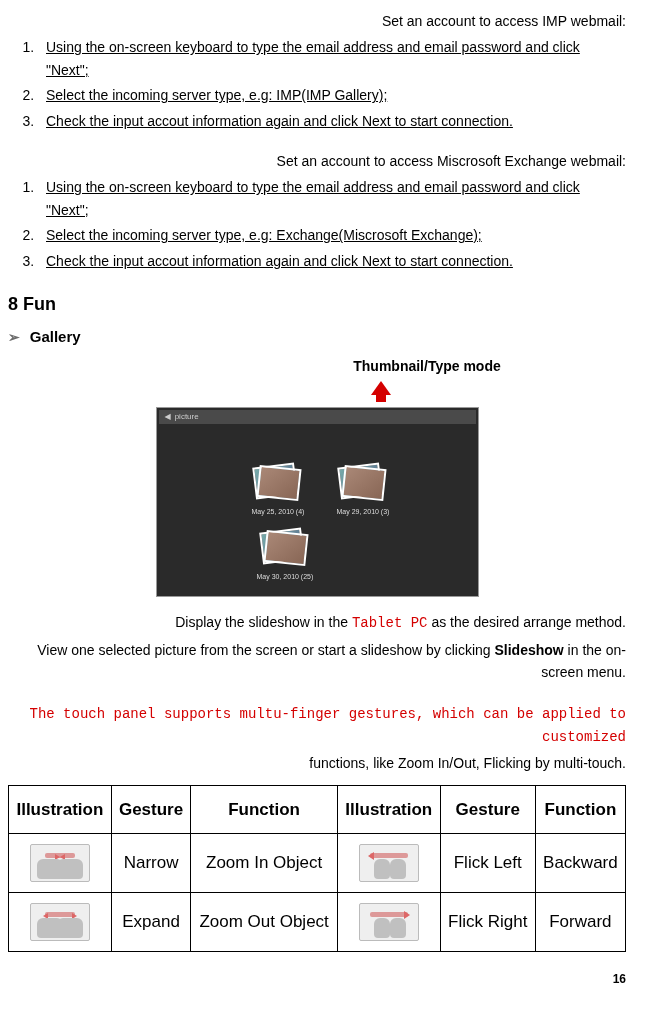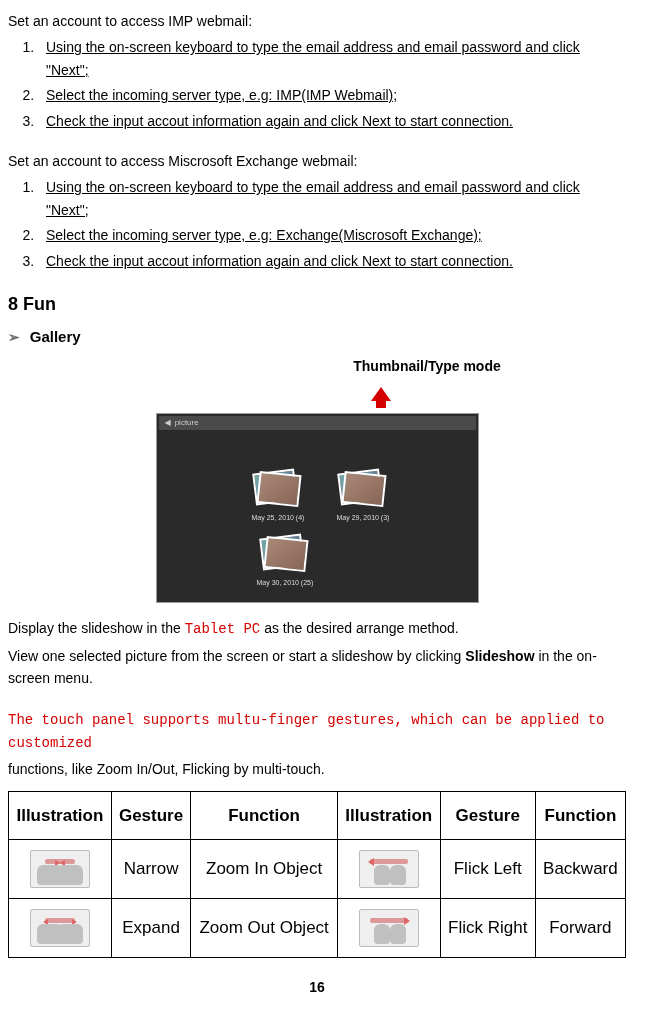--- a/index.html
+++ b/index.html
@@ -1,23 +1,23 @@
 <!DOCTYPE html>
 <html><head>
   <meta charset="utf-8">
   <style>
     * { margin: 0; padding: 0; box-sizing: border-box; }
     body { font-family: Arial, Helvetica, sans-serif; font-size: 14px; color: #000; width: 652px; padding: 10px 26px 10px 8px; line-height: 1.6; }
-    .para { margin-bottom: 4px; }
+    .para { margin-bottom: 4px; text-align: right; }
     ol { margin: 2px 0 18px 0; padding-left: 30px; text-decoration: underline; }
     ol li { padding-left: 8px; margin-bottom: 3px; }
     .section-title { font-size: 18px; font-weight: bold; margin-top: 6px; margin-bottom: 6px; }
     .subhead { display: flex; align-items: center; font-size: 15px; font-weight: bold; margin-bottom: 6px; }
     .arrowbullet { color: #6b6b6b; margin-right: 10px; font-size: 14px; }
-    .callout-wrap { text-align: center; margin-bottom: 8px; }
+    .callout-wrap { text-align: center; margin-bottom: 2px; }
     .callout { font-weight: bold; display: inline-block; padding-left: 220px; }
     .callout-arrow-wrap { text-align: center; }
     .callout-arrow { display: inline-block; width: 0; height: 0; border-left: 10px solid transparent; border-right: 10px solid transparent; border-bottom: 14px solid #d40000; margin-left: 128px; position: relative; }
     .callout-arrow::after { content: ""; position: absolute; left: -5px; top: 13px; width: 10px; height: 8px; background: #d40000; }
     .gallery-img { width: 323px; height: 190px; background: #2a2a2a; margin: 6px auto 14px auto; border: 1px solid #999; position: relative; }
     .gallery-topbar { position: absolute; top: 2px; left: 2px; right: 2px; height: 14px; background: #4a4a4a; font-size: 8px; color: #ccc; padding: 2px 6px; display: flex; align-items: center; gap: 4px; }
     .thumb-group { position: absolute; display: flex; flex-direction: column; align-items: center; }
     .thumb-stack { width: 48px; height: 40px; position: relative; }
     .thumb-stack .tframe { position: absolute; width: 42px; height: 32px; border: 2px solid #fff; background: linear-gradient(135deg,#7aa,#568); }
     .thumb-stack .t1 { transform: rotate(-7deg); top: 2px; left: 0; }
@@ -42,30 +42,30 @@
     .pinch-in .pinch-line { background:#d99; border-radius:2px; }
     .pinch-in .pinch-line::before, .pinch-in .pinch-line::after { content:""; position:absolute; top:1px; width:0;height:0; border-top:3px solid transparent; border-bottom:3px solid transparent; }
     .pinch-in .pinch-line::before { left:10px; border-left:5px solid #d66; }
     .pinch-in .pinch-line::after { right:10px; border-right:5px solid #d66; }
     .flick-line { position:absolute; top:8px; left:10px; right:10px; height:5px; background:#d99; border-radius:2px; }
     .flick-right .flick-line::after { content:""; position:absolute; right:-2px; top:-1px; width:0;height:0; border-top:4px solid transparent; border-bottom:4px solid transparent; border-left:6px solid #d66; }
     .flick-left .flick-line::before { content:""; position:absolute; left:-2px; top:-1px; width:0;height:0; border-top:4px solid transparent; border-bottom:4px solid transparent; border-right:6px solid #d66; }
     .twohand .hand { width: 16px; }
     .twohand .hand.left { left: 14px; }
     .twohand .hand.right { left: 30px; right:auto; }
-    .pagenum { text-align: center; font-weight: bold; font-size: 14px; margin-top: 6px; }
+    .pagenum { text-align: right; font-weight: bold; font-size: 12px; margin-top: 6px; }
     .gap { height: 14px; }
   </style>
 </head>
 <body>
 
 <div class="para">Set an account to access IMP webmail:</div>
 <ol>
   <li>Using the on-screen keyboard to type the email address and email password and click "Next";</li>
-  <li>Select the incoming server type, e.g: IMP(IMP Webmail);</li>
+  <li>Select the incoming server type, e.g: IMP(IMP Gallery);</li>
   <li>Check the input accout information again and click Next to start connection.</li>
 </ol>
 
 <div class="para">Set an account to access Miscrosoft Exchange webmail:</div>
 <ol>
   <li>Using the on-screen keyboard to type the email address and email password and click "Next";</li>
   <li>Select the incoming server type, e.g: Exchange(Miscrosoft Exchange);</li>
   <li>Check the input accout information again and click Next to start connection.</li>
 </ol>
 

